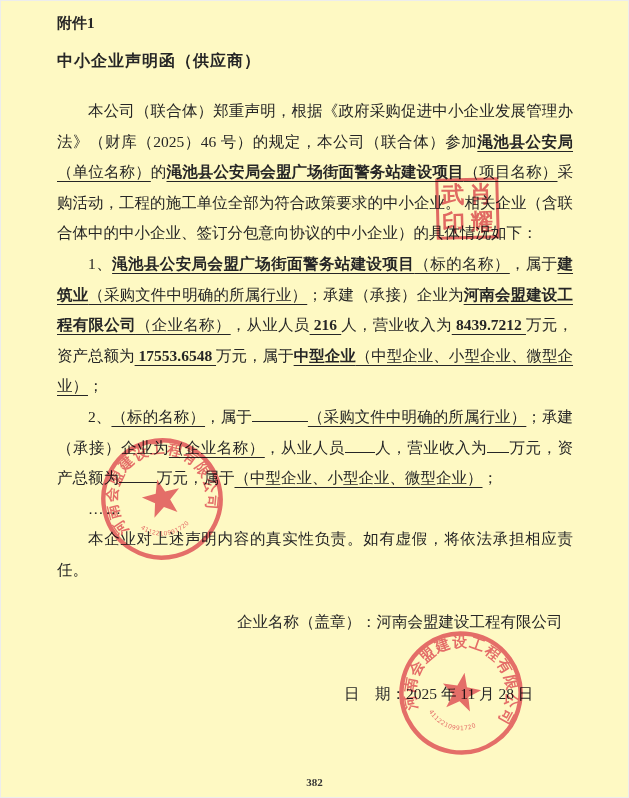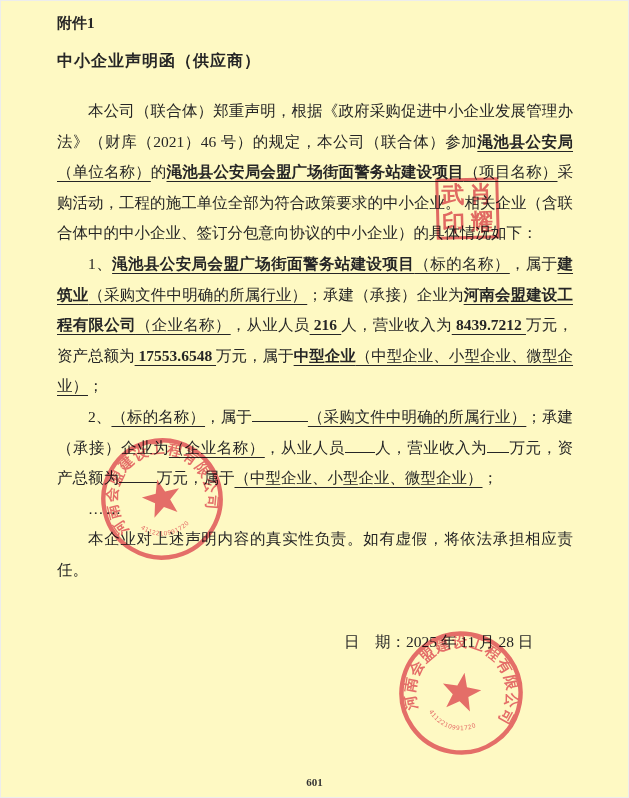--- a/index.html
+++ b/index.html
@@ -37,28 +37,29 @@
 </head>
 <body>
 
 <div class="page">
 
   <div class="doc">
     <div class="attach">附件1</div>
     <div class="title">中小企业声明函（供应商）</div>
 
     <div class="bodytext">
-      <p class="ind p-first"><span>本公司（联合体）郑重声明，根据《政府采购促进中小企业发展管理办法》（财库（2021）46 号）的规定，本公司（联合体）参加</span><span class="b u">渑池县公安局</span><span class="u">（单位名称）</span><span>的</span><span class="b u">渑池县公安局会盟广场街面警务站建设项目</span><span class="u">（项目名称）</span><span>采购活动，工程的施工单位全部为符合政策要求的中小企业。 相关企业（含联合体中的中小企业、签订分包意向协议的中小企业）的具体情况如下：</span></p>
+      <p class="ind p-first"><span>本公司（联合体）郑重声明，根据《政府采购促进中小企业发展管理办法》（财库（2025）46 号）的规定，本公司（联合体）参加</span><span class="b u">渑池县公安局</span><span class="u">（单位名称）</span><span>的</span><span class="b u">渑池县公安局会盟广场街面警务站建设项目</span><span class="u">（项目名称）</span><span>采购活动，工程的施工单位全部为符合政策要求的中小企业。 相关企业（含联合体中的中小企业、签订分包意向协议的中小企业）的具体情况如下：</span></p>
       <p class="ind"><span>1、</span><span class="b u">渑池县公安局会盟广场街面警务站建设项目</span><span class="u">（标的名称）</span><span>，属于</span><span class="b u">建筑业</span><span class="u">（采购文件中明确的所属行业）</span><span>；承建（承接）企业为</span><span class="b u">河南会盟建设工程有限公司</span><span class="u">（企业名称）</span><span>，从业人员</span><span class="b u"> 216 </span><span>人，营业收入为</span><span class="b u"> 8439.7212 </span><span>万元，资产总额为</span><span class="b u"> 17553.6548 </span><span>万元，属于</span><span class="b u">中型企业</span><span class="u">（中型企业、小型企业、微型企业）</span><span>；</span></p>
       <p class="ind"><span>2、</span><span class="u">（标的名称）</span><span>，属于</span><span class="blank" style="width: 56px;"></span><span class="u">（采购文件中明确的所属行业）</span><span>；承建（承接）企业为</span><span class="u">（企业名称）</span><span>，从业人员</span><span class="blank" style="width: 30px;"></span><span>人，营业收入为</span><span class="blank" style="width: 22px;"></span><span>万元，资产总额为</span><span class="blank" style="width: 38px;"></span><span>万元，属于</span><span class="u">（中型企业、小型企业、微型企业）</span><span>；</span></p>
       <p class="ellip">……</p>
       <p class="ind"><span>本企业对上述声明内容的真实性负责。如有虚假，将依法承担相应责任。</span></p>
     </div>
 
     <div class="sig">
+      <div class="sig-line"><span>企业名称（盖章）：</span><span>河南会盟建设工程有限公司</span></div>
       <div class="date-line"><span>日　期：</span><span>2025 年 11 月 28 日</span></div>
     </div>
 
   </div>
 
   <div class="stamp sq-seal">
     <span>武</span>
     <span>肖</span>
     <span>印</span>
     <span>耀</span>
@@ -83,14 +84,14 @@
     <path id="num2" d="M 55.6,137.3 A 58,58 0 0 0 144.4,137.3" fill="none"></path>
     <text fill="currentColor" font-size="23" font-weight="bold" letter-spacing="2" font-family="'Liberation Serif','DejaVu Serif',serif">
       <textPath href="#arc2">河南会盟建设工程有限公司</textPath>
     </text>
     <text fill="currentColor" font-size="9.5" letter-spacing="0.5" font-family="'DejaVu Sans',sans-serif">
       <textPath href="#num2">4112210991720</textPath>
     </text>
     <polygon fill="currentColor" points="100,68 107.64,89.48 130.43,90.11 112.36,104.02 118.81,125.89 100,113 81.19,125.89 87.64,104.02 69.57,90.11 92.36,89.48"></polygon>
   </svg>
 
-  <div class="pagenum">601</div>
+  <div class="pagenum">382</div>
 </div>
 
 </body></html>

